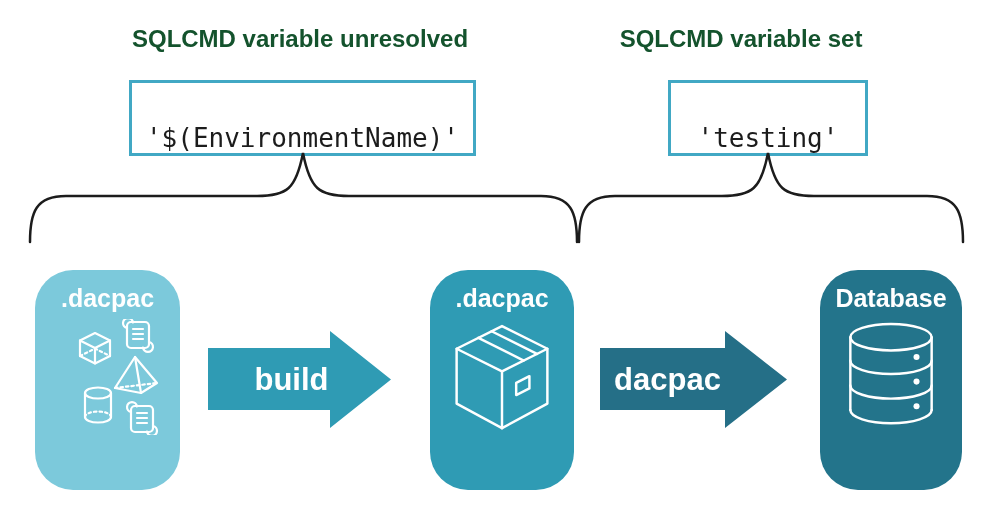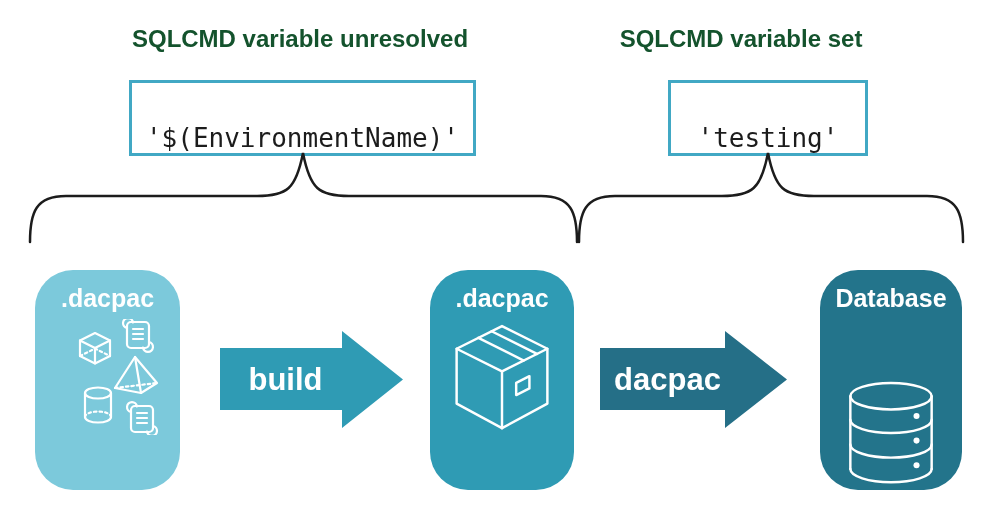--- a/index.html
+++ b/index.html
@@ -27,21 +27,21 @@
     display:flex;flex-direction:column;align-items:center;
   }
   .card-sqlproj{left:35px;width:145px;}
   .card-dacpac{left:430px;width:144px;}
   .card-database{left:820px;width:142px;}
   .card-title{
     margin-top:14px;font-size:25px;font-weight:bold;color:#ffffff;
   }
   .card-icon{margin-top:6px;}
   .arrow{position:absolute;top:331px;height:97px;}
-  .arrow-build{left:220px;width:183px;}
+  .arrow-build{left:208px;width:183px;padding-left:36px;}
   .arrow-deploy{left:600px;width:187px;}
   .arrow svg{position:absolute;left:0;top:0;}
   .arrow-label{
     position:absolute;left:0;top:0;bottom:0;right:52px;
     display:flex;align-items:center;justify-content:center;
     font-size:31px;font-weight:bold;color:#ffffff;
   }
 </style>
 </head>
 <body>
@@ -125,21 +125,21 @@
     </svg>
   </div>
 
   <div class="arrow arrow-deploy">
     <svg width="187" height="97" viewBox="0 0 187 97">
       <polygon points="0,17 125,17 125,0 187,48.5 125,97 125,79 0,79" fill="#256f87"></polygon>
     </svg>
     <div class="arrow-label">dacpac</div>
   </div>
 
-  <div class="card card-database" style="background: rgb(35, 116, 139); justify-content: space-between;">
+  <div class="card card-database" style="background: rgb(35, 116, 139);">
     <div class="card-title">Database</div>
     <svg class="card-icon" width="104" height="112" viewBox="0 0 110 118" fill="none" stroke="#ffffff" stroke-width="2.6" stroke-linecap="round">
       <ellipse cx="55" cy="19" rx="43" ry="14"></ellipse>
       <path d="M12,19 V96"></path>
       <path d="M98,19 V96"></path>
       <path d="M12,96 a43,14 0 0 0 86,0"></path>
       <path d="M12,44 a43,14 0 0 0 86,0"></path>
       <path d="M12,70 a43,14 0 0 0 86,0"></path>
       <circle cx="82" cy="40" r="3.2" fill="#ffffff" stroke="none"></circle>
       <circle cx="82" cy="66" r="3.2" fill="#ffffff" stroke="none"></circle>

